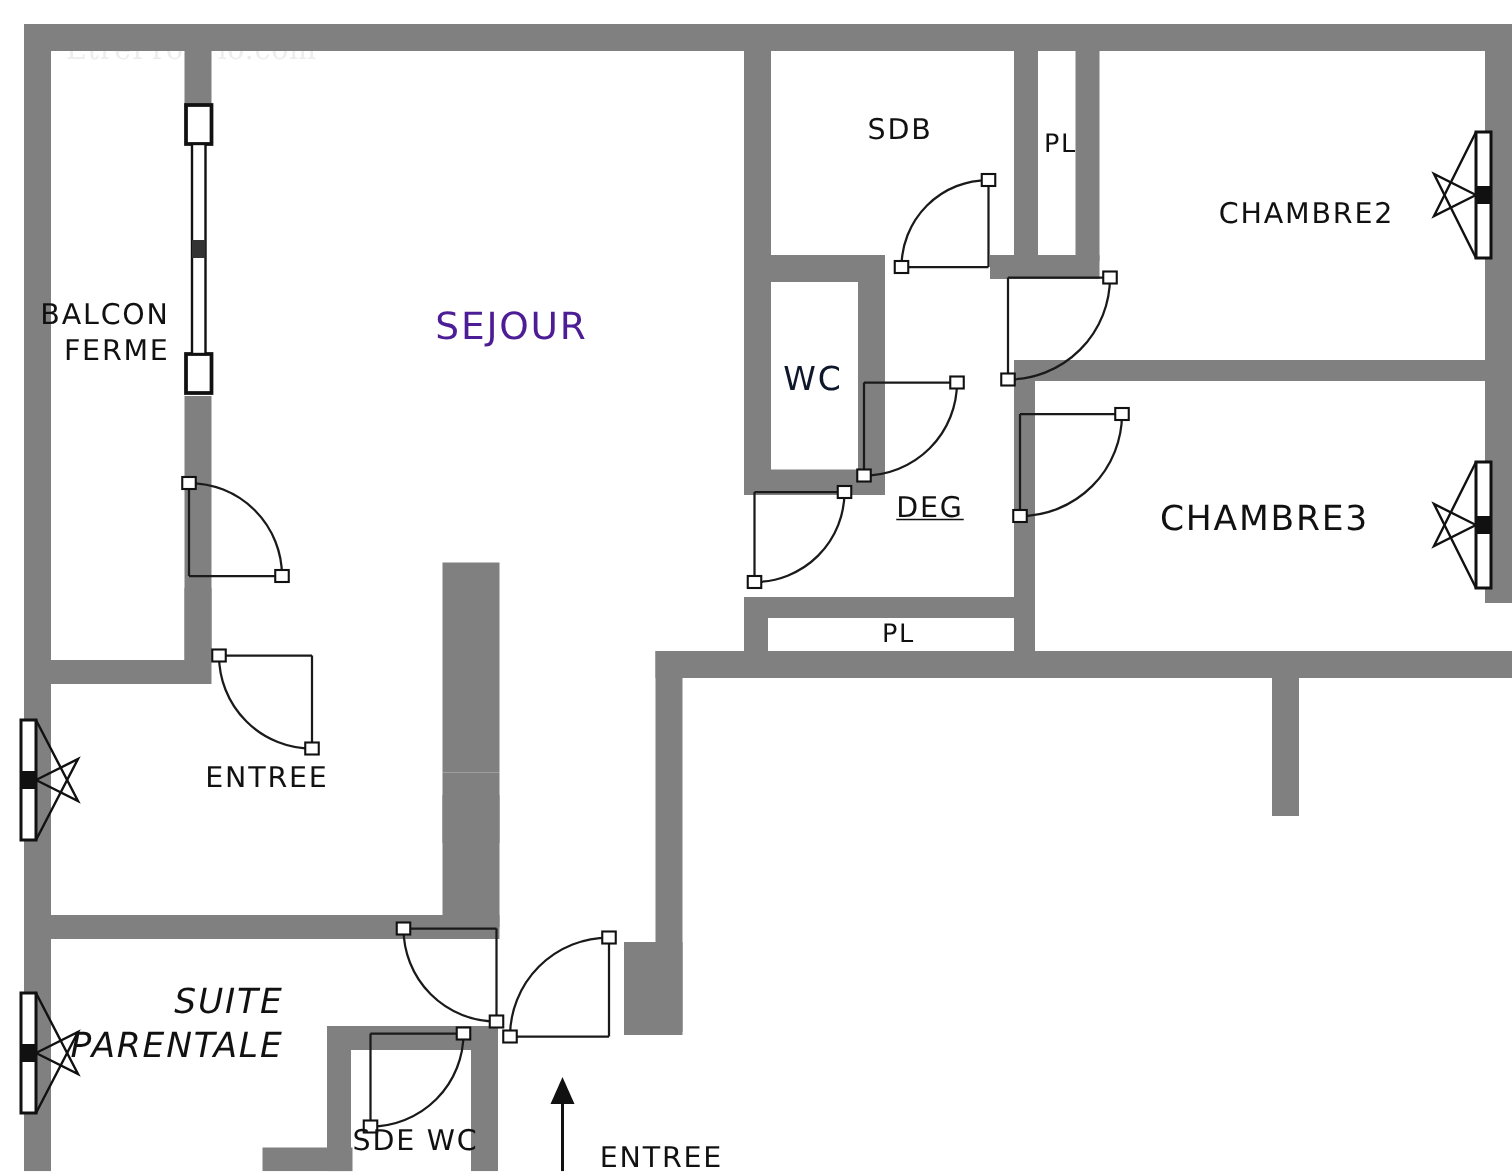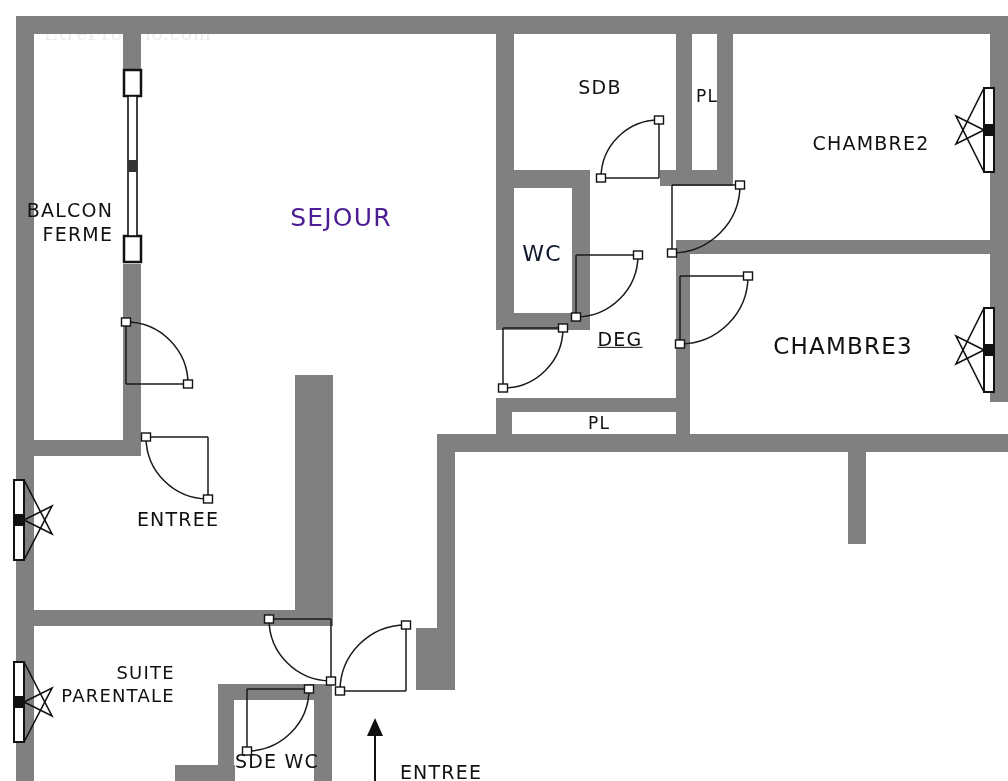--- a/index.html
+++ b/index.html
@@ -211,19 +211,19 @@
 FERME</div>
       <div class="room-label" style="left: 341px; top: 218px; font-size: 25px; color: #4c1d95;">SEJOUR</div>
       <div class="room-label" style="left: 600px; top: 87px; font-size: 19px; color: rgb(17, 17, 17);">SDB</div>
       <div class="room-label" style="left: 707px; top: 97px; font-size: 17px; color: rgb(17, 17, 17);">PL</div>
       <div class="room-label" style="left: 871px; top: 143px; font-size: 19px; color: rgb(17, 17, 17);">CHAMBRE2</div>
       <div class="room-label" style="left: 542px; top: 254px; font-size: 22px; color: #0f172a;">WC</div>
       <div class="room-label" style="left: 620px; top: 339px; font-size: 19px; color: rgb(17, 17, 17); text-decoration: underline;">DEG</div>
       <div class="room-label" style="left: 843px; top: 347px; font-size: 23px; color: rgb(17, 17, 17);">CHAMBRE3</div>
       <div class="room-label" style="left: 599px; top: 424px; font-size: 17px; color: rgb(17, 17, 17);">PL</div>
       <div class="room-label" style="left: 178px; top: 519px; font-size: 19px; color: rgb(17, 17, 17);">ENTREE</div>
-      <div class="room-label" style="left: 118px; top: 684px; font-size: 18px; color: rgb(17, 17, 17);">SUITE
+      <div class="room-label" style="left: 118px; top: 684px; font-size: 23px; color: rgb(17, 17, 17); font-style: italic;">SUITE
 PARENTALE</div>
       <div class="room-label" style="left: 277px; top: 761px; font-size: 19px; color: rgb(17, 17, 17);">SDE WC</div>
       <div class="room-label" style="left: 441px; top: 772px; font-size: 19px; color: rgb(17, 17, 17);">ENTREE</div>
     </div>
 
 </div>
 
 </body></html>

